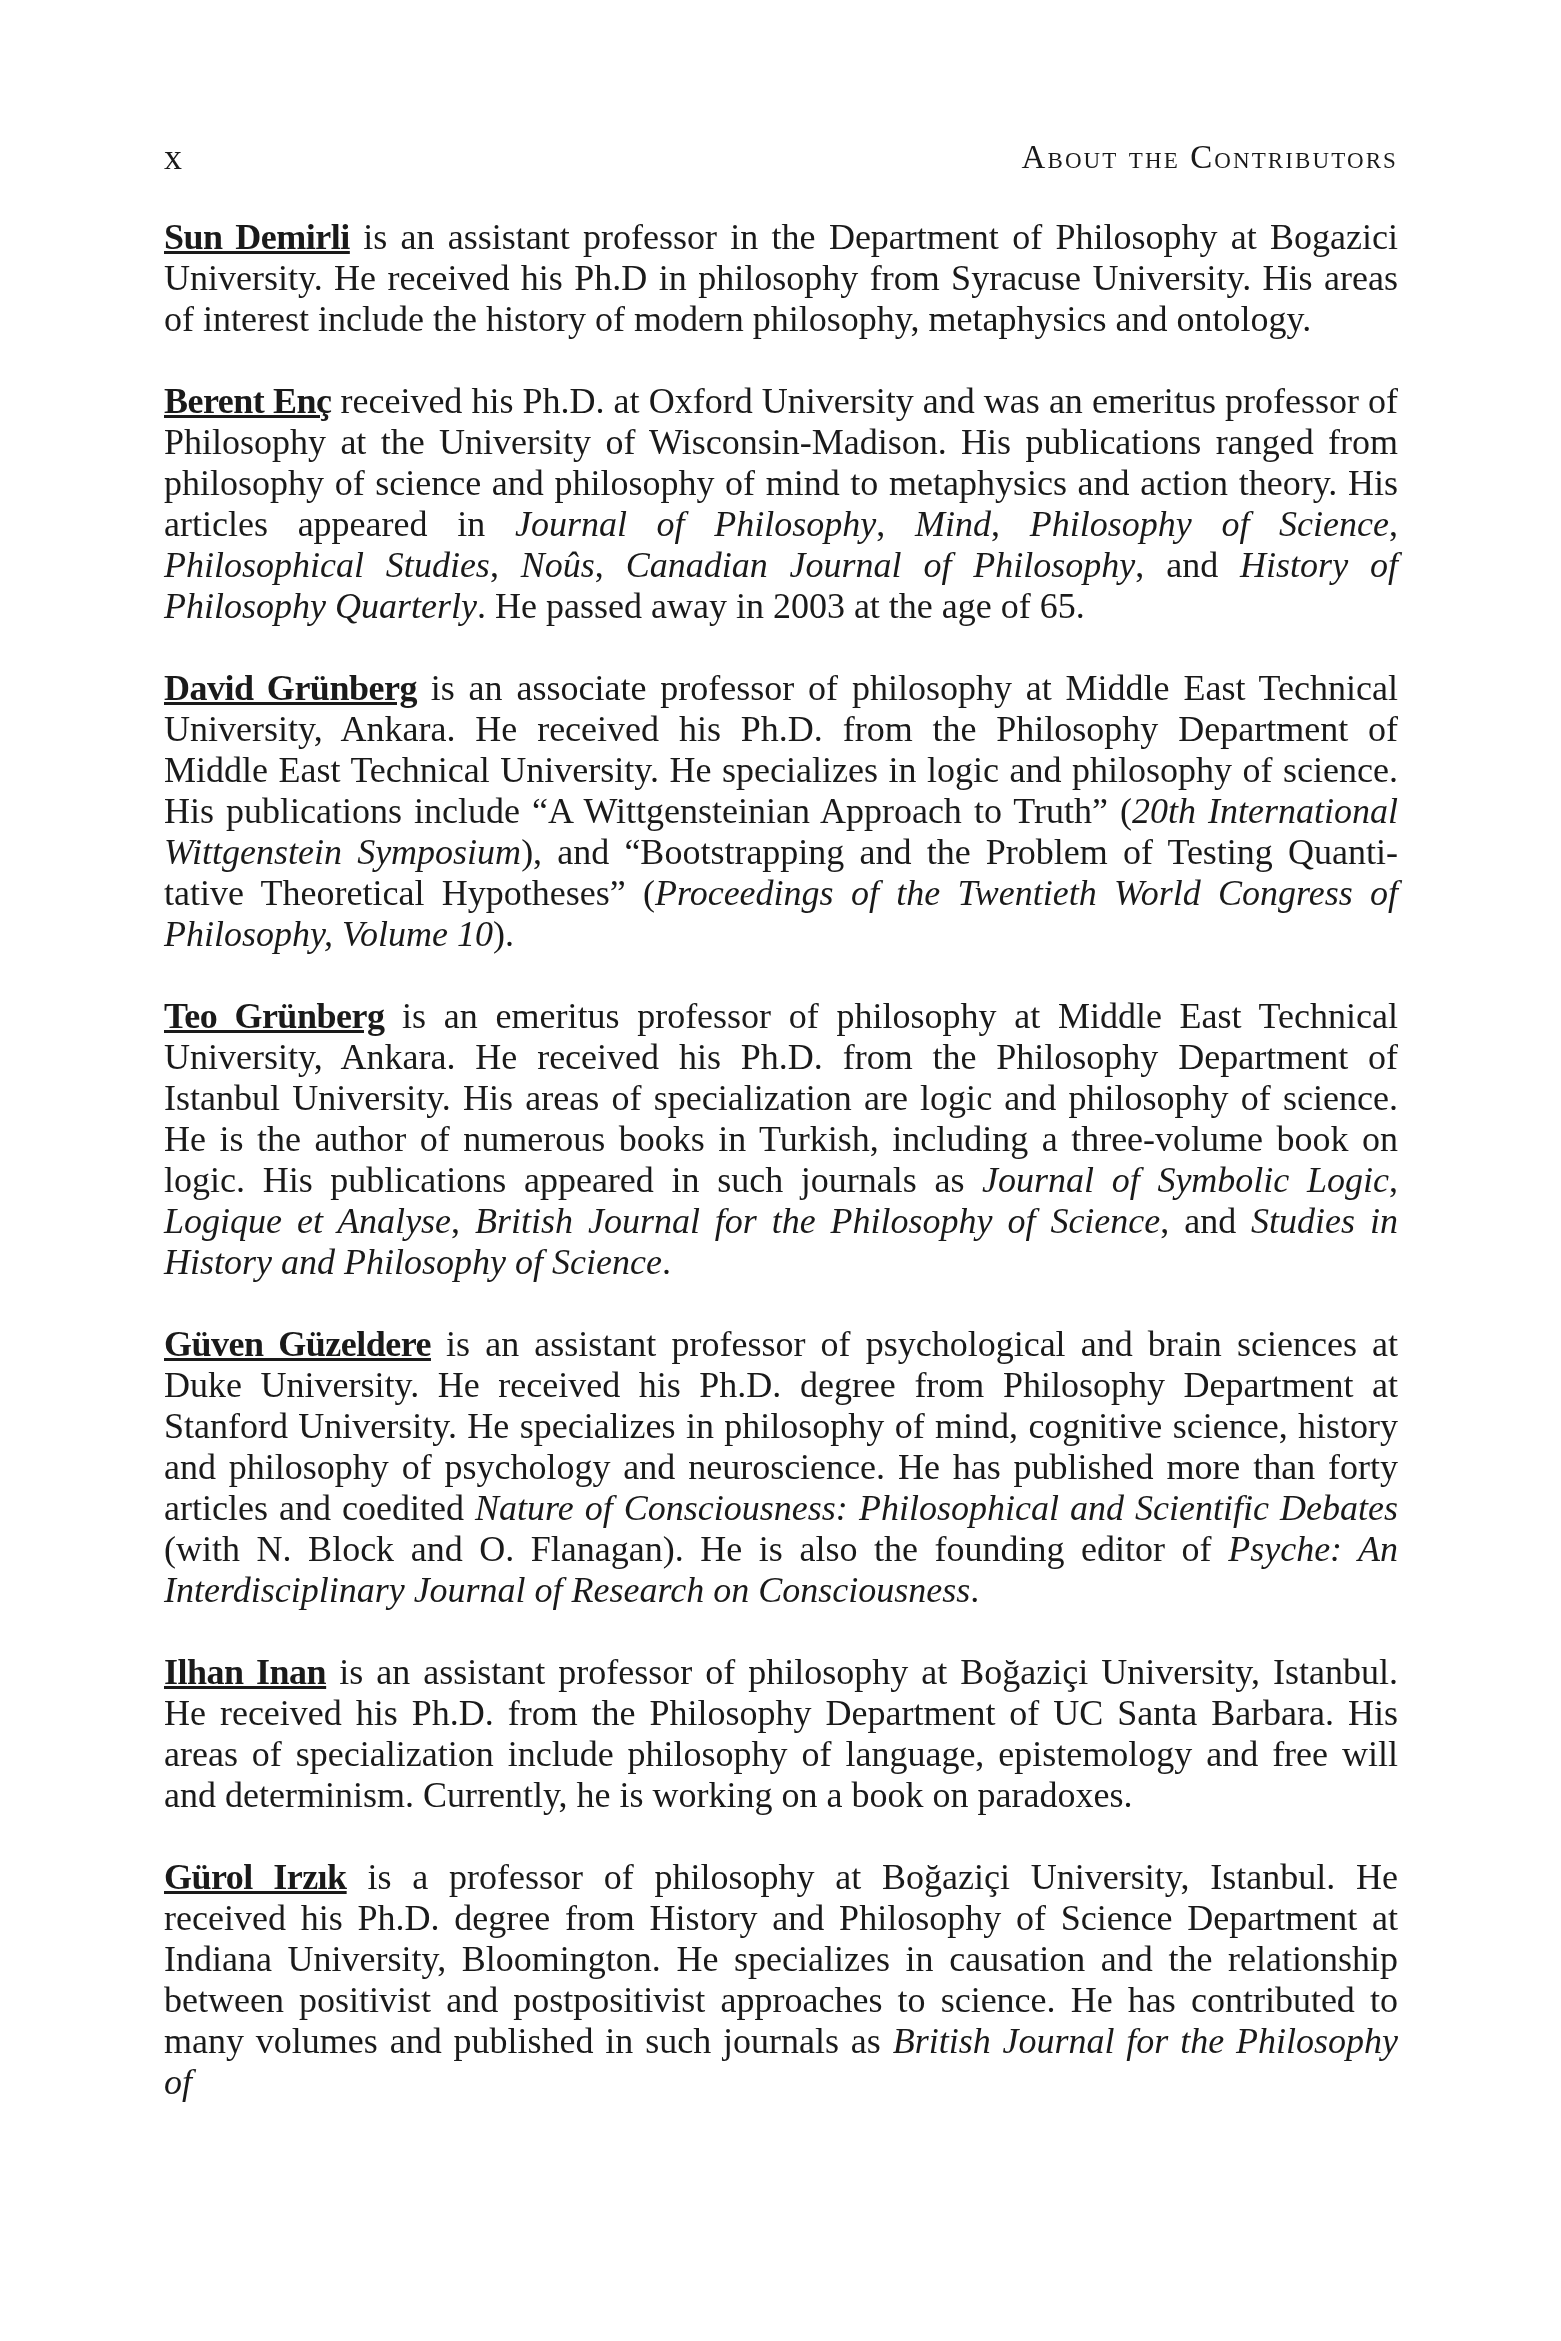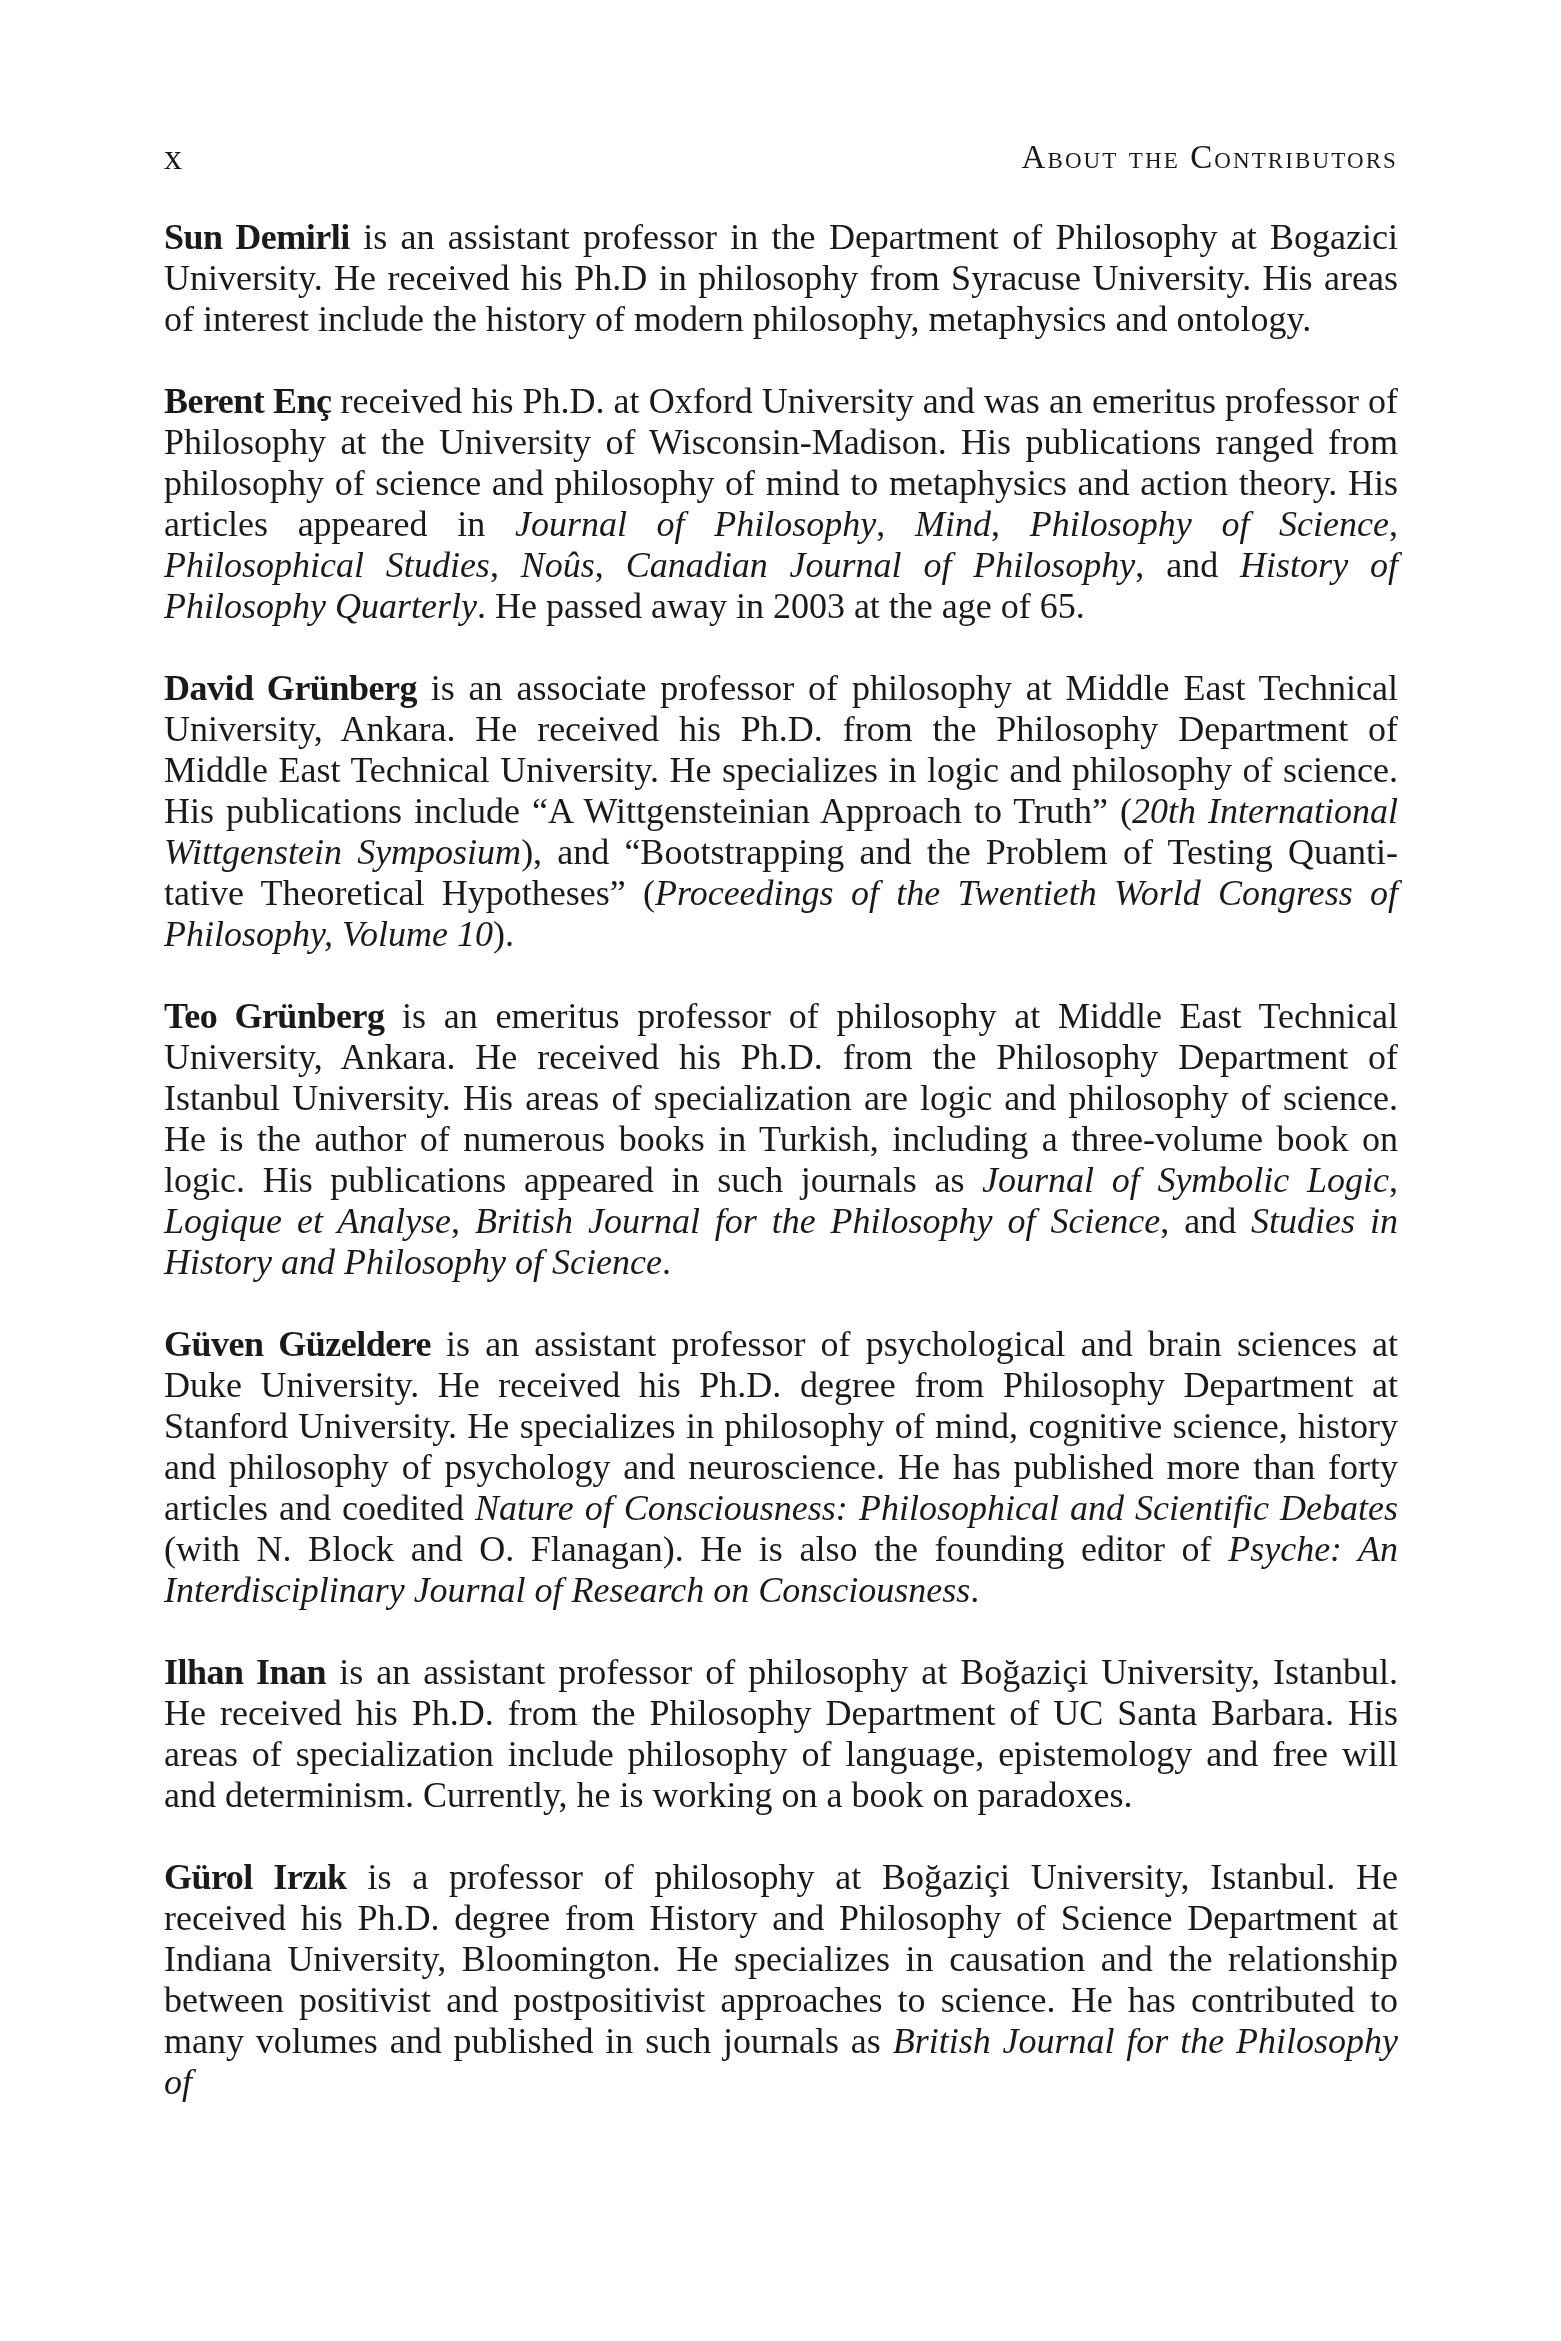--- a/index.html
+++ b/index.html
@@ -3,21 +3,21 @@
 <meta charset="utf-8">
 <style>
   html, body { margin: 0; padding: 0; background: #ffffff; }
   body { width: 1561px; height: 2342px; position: relative; overflow: hidden; color: #1a1a1a; }
   .page { position: absolute; left: 0; top: 0; width: 1561px; height: 2342px; background: #ffffff; }
   .running-head { position: absolute; left: 164px; top: 137px; width: 1234px; height: 41px; }
   .folio { position: absolute; left: 0; top: 0; font-family: "Liberation Serif", "DejaVu Serif", serif; font-size: 36px; line-height: 41px; }
   .head-title { position: absolute; left: 0; right: 0; top: 0; text-align: right; font-family: "Liberation Serif", "DejaVu Serif", serif; font-size: 33px; line-height: 41px; font-variant: small-caps; letter-spacing: 2.1px; }
   .body { position: absolute; left: 164px; top: 217px; width: 1234px; font-family: "Liberation Serif", "DejaVu Serif", serif; font-size: 36px; line-height: 41px; }
   .entry { margin: 0 0 41px 0; text-align: justify; hyphens: manual; }
-  .entry .name { font-weight: bold; letter-spacing: -0.5px; }
+  .entry .name { font-weight: bold; letter-spacing: -0.5px; text-decoration: underline; }
   .entry .it { font-style: italic; font-family: Liberation Serif, serif; }
   .entry.last { margin-bottom: 16px; }
 </style>
 </head>
 <body>
 
 <div class="page">
   <div class="running-head">
     <span class="folio">x</span>
     <span class="head-title">About the Contributors</span>

